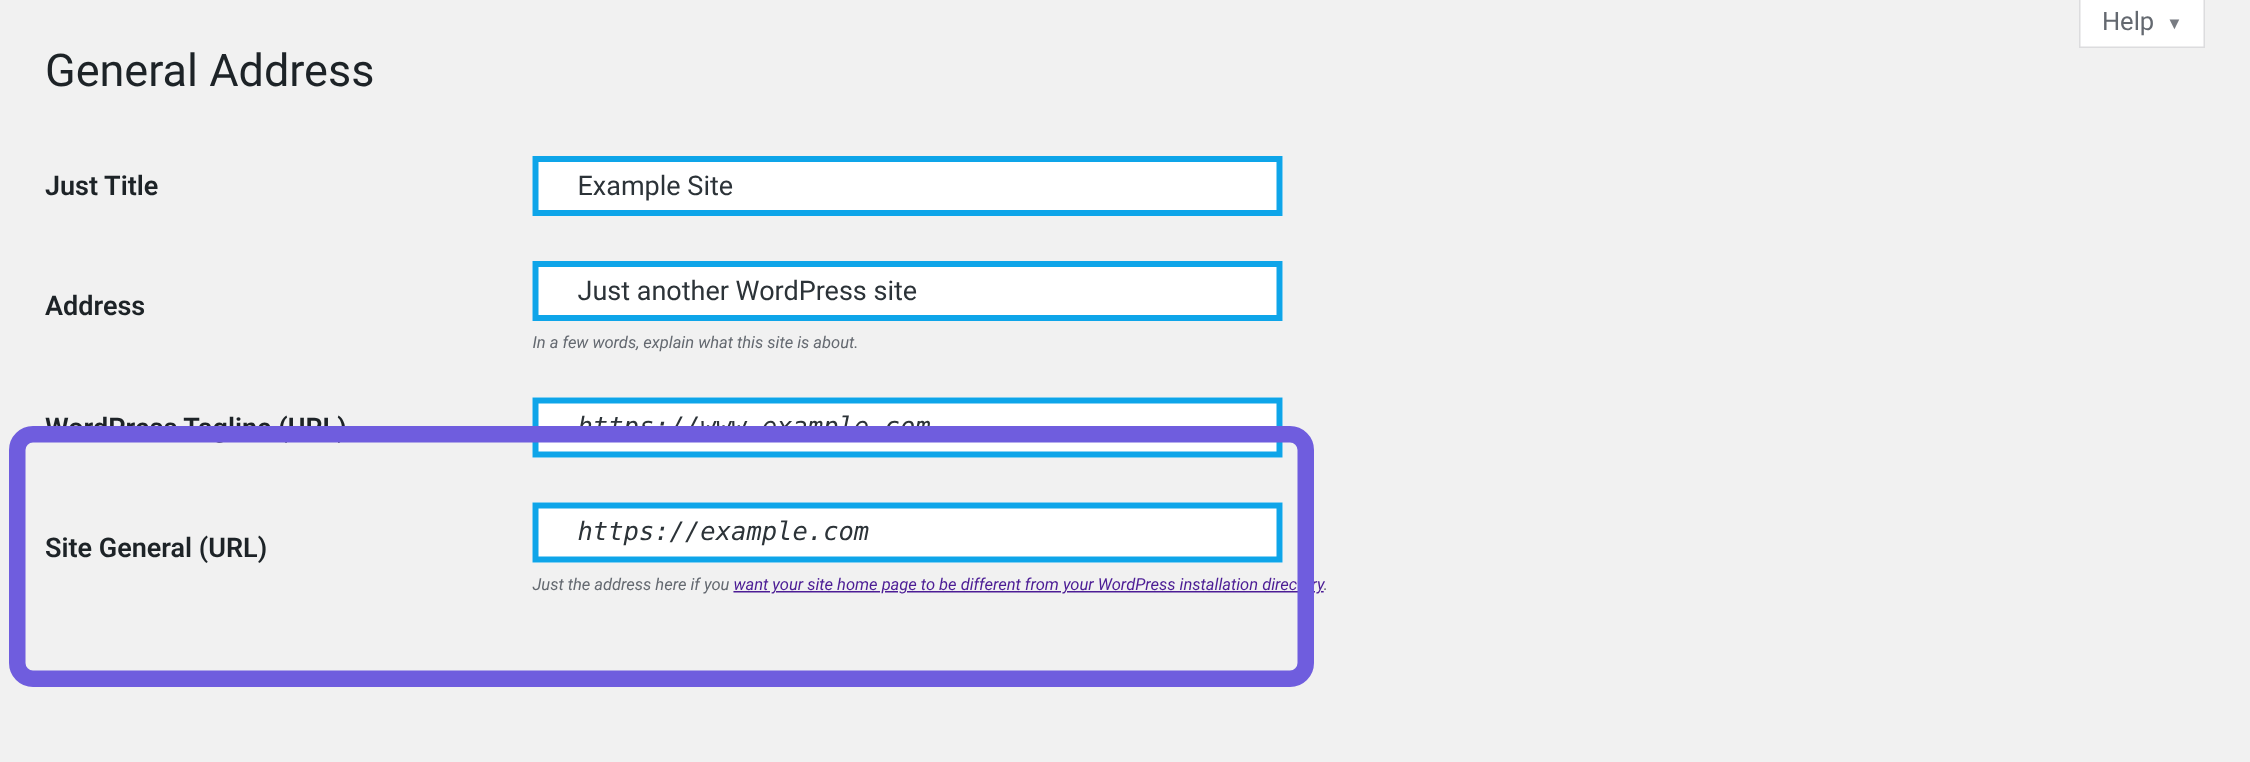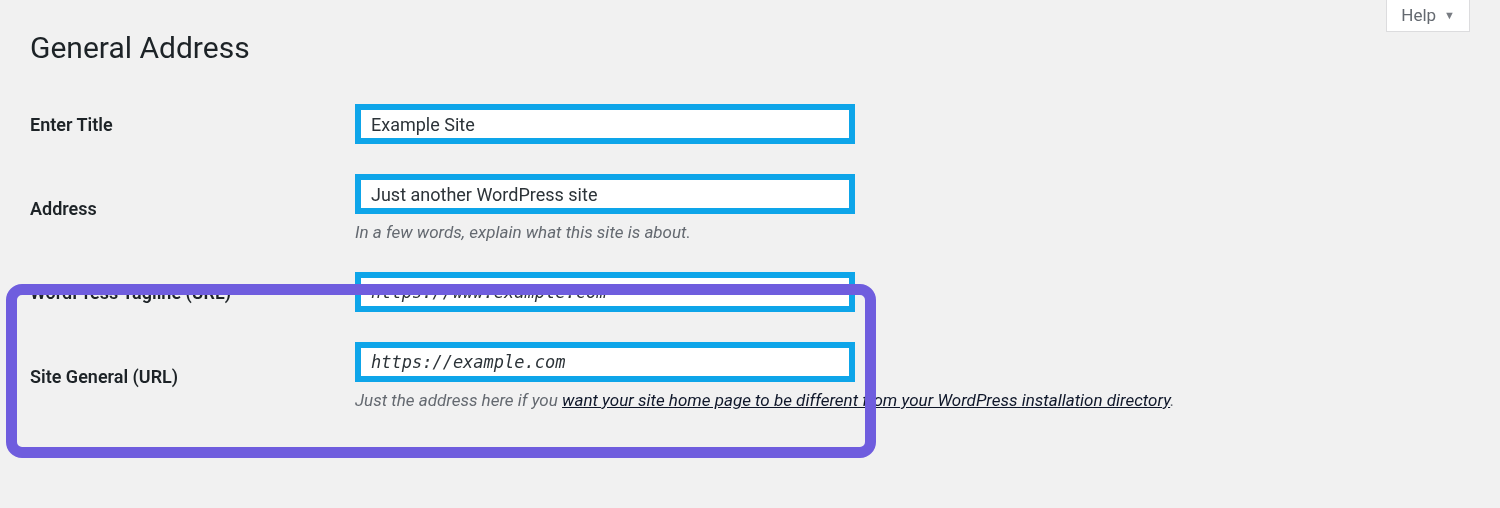--- a/index.html
+++ b/index.html
@@ -59,42 +59,42 @@
       padding: 20px 10px 20px 30px;
       vertical-align: middle;
     }
     .form-table td {
       padding: 15px 10px;
       vertical-align: middle;
     }
     .form-table input.regular-text {
       width: 500px;
       height: 40px;
-      padding: 0 10px;
+      padding: 0 26px;
       font-size: 18px;
       background: #fff;
-      border: 6px solid #0ea5e9;
+      border: 4px solid #0ea5e9;
       box-shadow: 0 0 0 transparent;
       color: #2c3338;
       font-family: inherit;
     }
     .form-table input.code {
       font-family: Menlo, Consolas, monospace;
       font-size: 17px;
       font-style: italic;
     }
     .description {
       font-style: italic;
       color: #646970;
-      font-size: 17px;
+      font-size: 11px;
       margin-top: 8px;
       display: block;
     }
     .description a {
-      color: #0f172a;
+      color: #4c1d95;
       text-decoration: underline;
       font-style: italic;
       margin-top: 28px;
     }
     .highlight-box {
       position: absolute;
       left: 6px;
       top: 284px;
       width: 870px;
       height: 174px;
@@ -109,21 +109,21 @@
 <div class="help-button">
   <span>Help</span>
   <span class="tri">▼</span>
 </div>
 
 <h1 class="page-title">General Address</h1>
 
 <table class="form-table">
   <tbody>
     <tr>
-      <th>Enter Title</th>
+      <th>Just Title</th>
       <td>
         <input type="text" class="regular-text" value="Example Site" style="">
       </td>
     </tr>
     <tr>
       <th>Address</th>
       <td>
         <input type="text" class="regular-text" value="Just another WordPress site" style="">
         <span class="description">In a few words, explain what this site is about.</span>
       </td>

